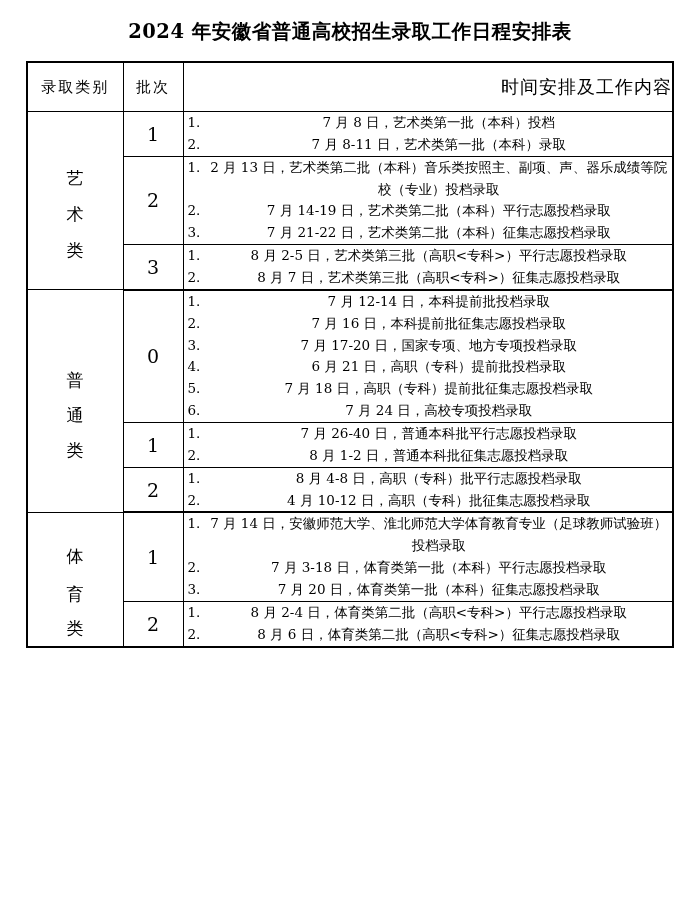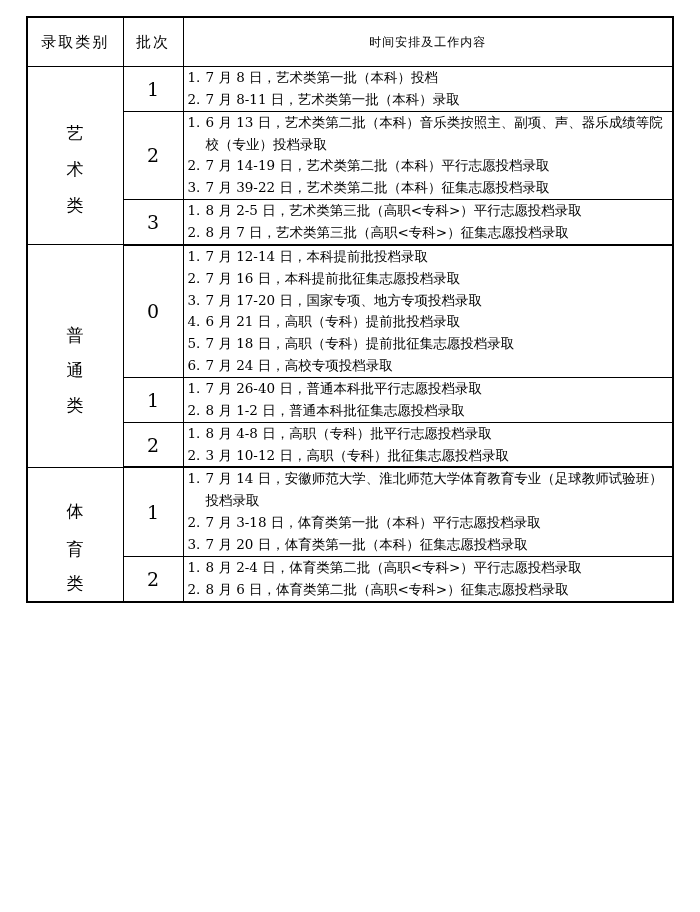--- a/index.html
+++ b/index.html
@@ -44,22 +44,22 @@
   col.c-batch { width: 60px; }
   col.c-content { width: 490px; }
 
   .hdr {
     text-align: center;
     font-size: 15px;
     height: 48px;
     letter-spacing: 2px;
   }
   .hdr-content {
-    text-align: center;
-    font-size: 12px;
+    text-align: right;
+    font-size: 18px;
     letter-spacing: 1px;
   }
   .cat-cell {
     text-align: center;
     font-size: 17px;
     letter-spacing: 1px;
     line-height: 1.9;
   }
   .cat-cell .vtext {
     display: inline-block;
@@ -90,36 +90,38 @@
   }
   ol.items li .num {
     flex: 0 0 auto;
     width: 22px;
     text-align: left;
     padding-left: 4px;
     box-sizing: border-box;
   }
   ol.items li .txt {
     flex: 1 1 auto;
+    text-align: center;
   }
   
   tr.group-end > td {
     border-bottom: 2px solid #000000;
   }
   table.schedule {
     border: 2px solid #000000;
   }
   .hdr-row > td {
     border-bottom: 2px solid #000000;
   }
 </style>
 </head>
 <body>
 
 <div class="page">
+  <div class="doc-title">2024 年安徽省普通高校招生录取工作日程安排表</div>
 
   <table class="schedule">
     <colgroup>
       <col class="c-cat">
       <col class="c-batch">
       <col class="c-content">
     </colgroup>
     <tbody id="table-body">
         <tr class="hdr-row">
           <td class="hdr">录取类别</td>
@@ -141,29 +143,29 @@
               </li>
             </ol>
           </td>
         </tr>
         <tr>
           <td class="batch-cell">2</td>
           <td class="content-cell">
             <ol class="items">
               <li>
                 <span class="num">1.</span>
-                <span class="txt">6 月 13 日，艺术类第二批（本科）音乐类按照主、副项、声、器乐成绩等院校（专业）投档录取</span>
+                <span class="txt">2 月 13 日，艺术类第二批（本科）音乐类按照主、副项、声、器乐成绩等院校（专业）投档录取</span>
               </li>
               <li>
                 <span class="num">2.</span>
                 <span class="txt">7 月 14-19 日，艺术类第二批（本科）平行志愿投档录取</span>
               </li>
               <li>
                 <span class="num">3.</span>
-                <span class="txt">7 月 39-22 日，艺术类第二批（本科）征集志愿投档录取</span>
+                <span class="txt">7 月 21-22 日，艺术类第二批（本科）征集志愿投档录取</span>
               </li>
             </ol>
           </td>
         </tr>
         <tr class="group-end">
           <td class="batch-cell">3</td>
           <td class="content-cell">
             <ol class="items">
               <li>
                 <span class="num">1.</span>
@@ -226,21 +228,21 @@
         <tr class="group-end">
           <td class="batch-cell">2</td>
           <td class="content-cell">
             <ol class="items">
               <li>
                 <span class="num">1.</span>
                 <span class="txt">8 月 4-8 日，高职（专科）批平行志愿投档录取</span>
               </li>
               <li>
                 <span class="num">2.</span>
-                <span class="txt">3 月 10-12 日，高职（专科）批征集志愿投档录取</span>
+                <span class="txt">4 月 10-12 日，高职（专科）批征集志愿投档录取</span>
               </li>
             </ol>
           </td>
         </tr>
         <tr>
           <td class="cat-cell" rowspan="2"><span class="vtext">体 育 类</span></td>
           <td class="batch-cell">1</td>
           <td class="content-cell">
             <ol class="items">
               <li>

